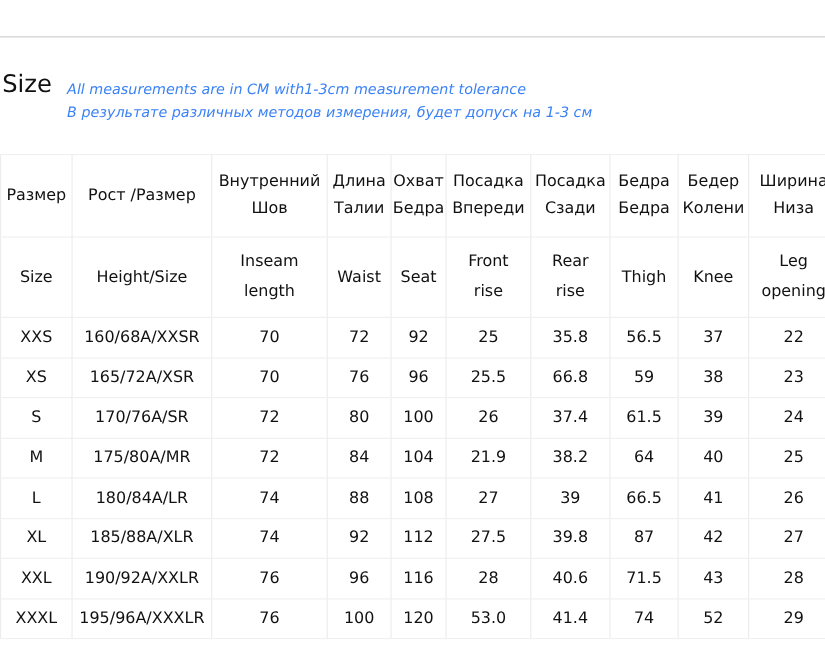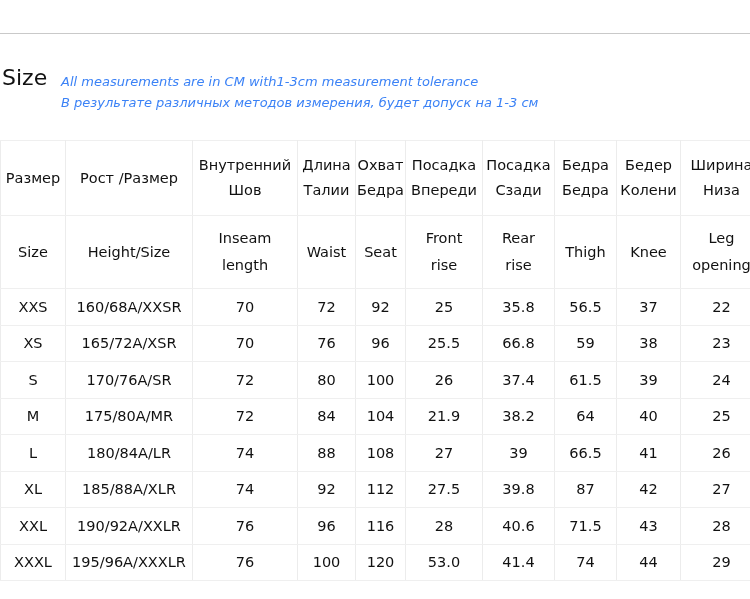--- a/index.html
+++ b/index.html
@@ -321,18 +321,18 @@
 
     <tr class="datarow">
       <td class="c-size">XXXL</td>
       <td class="c-height">195/96A/XXXLR</td>
       <td>76</td>
       <td>100</td>
       <td>120</td>
       <td>53.0</td>
       <td>41.4</td>
       <td>74</td>
-      <td>44</td>
+      <td>52</td>
       <td>29</td>
     </tr>
 
   </tbody>
 </table>
 
 </body></html>

